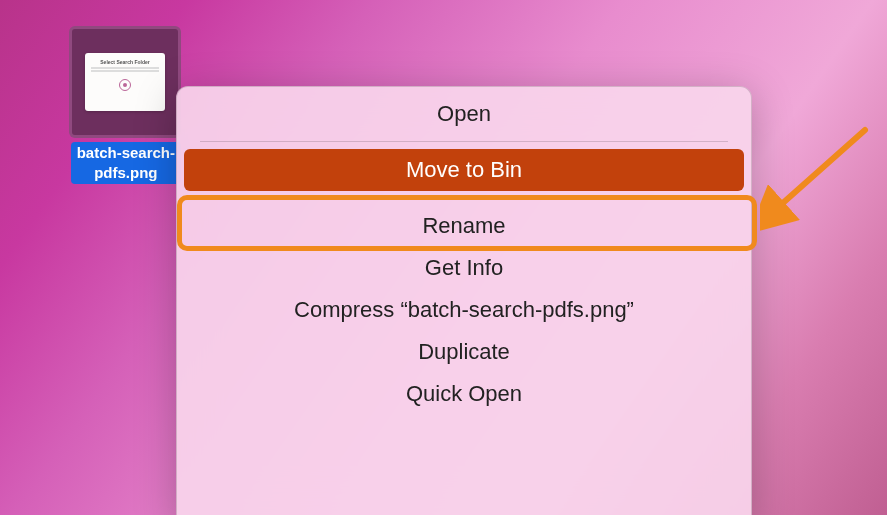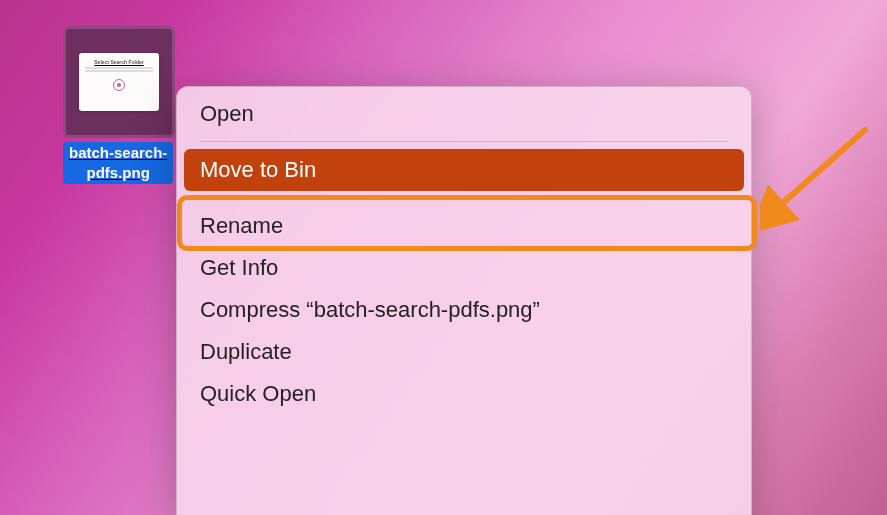--- a/index.html
+++ b/index.html
@@ -11,23 +11,22 @@
       position: relative;
       overflow: hidden;
     }
     .desktop-icon {
       position: absolute;
       left: 63px;
       top: 26px;
       width: 118px;
       display: flex;
       flex-direction: column;
-      align-items: flex-start;
+      align-items: flex-end;
       gap: 4px;
-      text-decoration: underline;
     }
     .file-thumbnail {
       width: 112px;
       height: 112px;
       background: #6d2f5e;
       border: 3px solid rgba(180, 100, 160, 0.5);
       border-radius: 6px;
       display: flex;
       align-items: center;
       justify-content: center;
@@ -86,21 +85,21 @@
       background: rgba(248, 213, 235, 0.92);
       border: 0.5px solid rgba(0,0,0,0.15);
       border-radius: 12px;
       box-shadow: 0 8px 40px rgba(0,0,0,0.25);
       padding: 6px 1px;
       backdrop-filter: blur(20px);
     }
     .menu-item {
       display: flex;
       align-items: center;
-      justify-content: flex-start;
+      justify-content: center;
       padding: 0 22px;
       height: 42px;
       font-size: 22px;
       color: #222;
       cursor: default;
       margin: 0 0px;
       border-radius: 6px;
     }
     .menu-item.highlighted {
       background: #c2410c;

